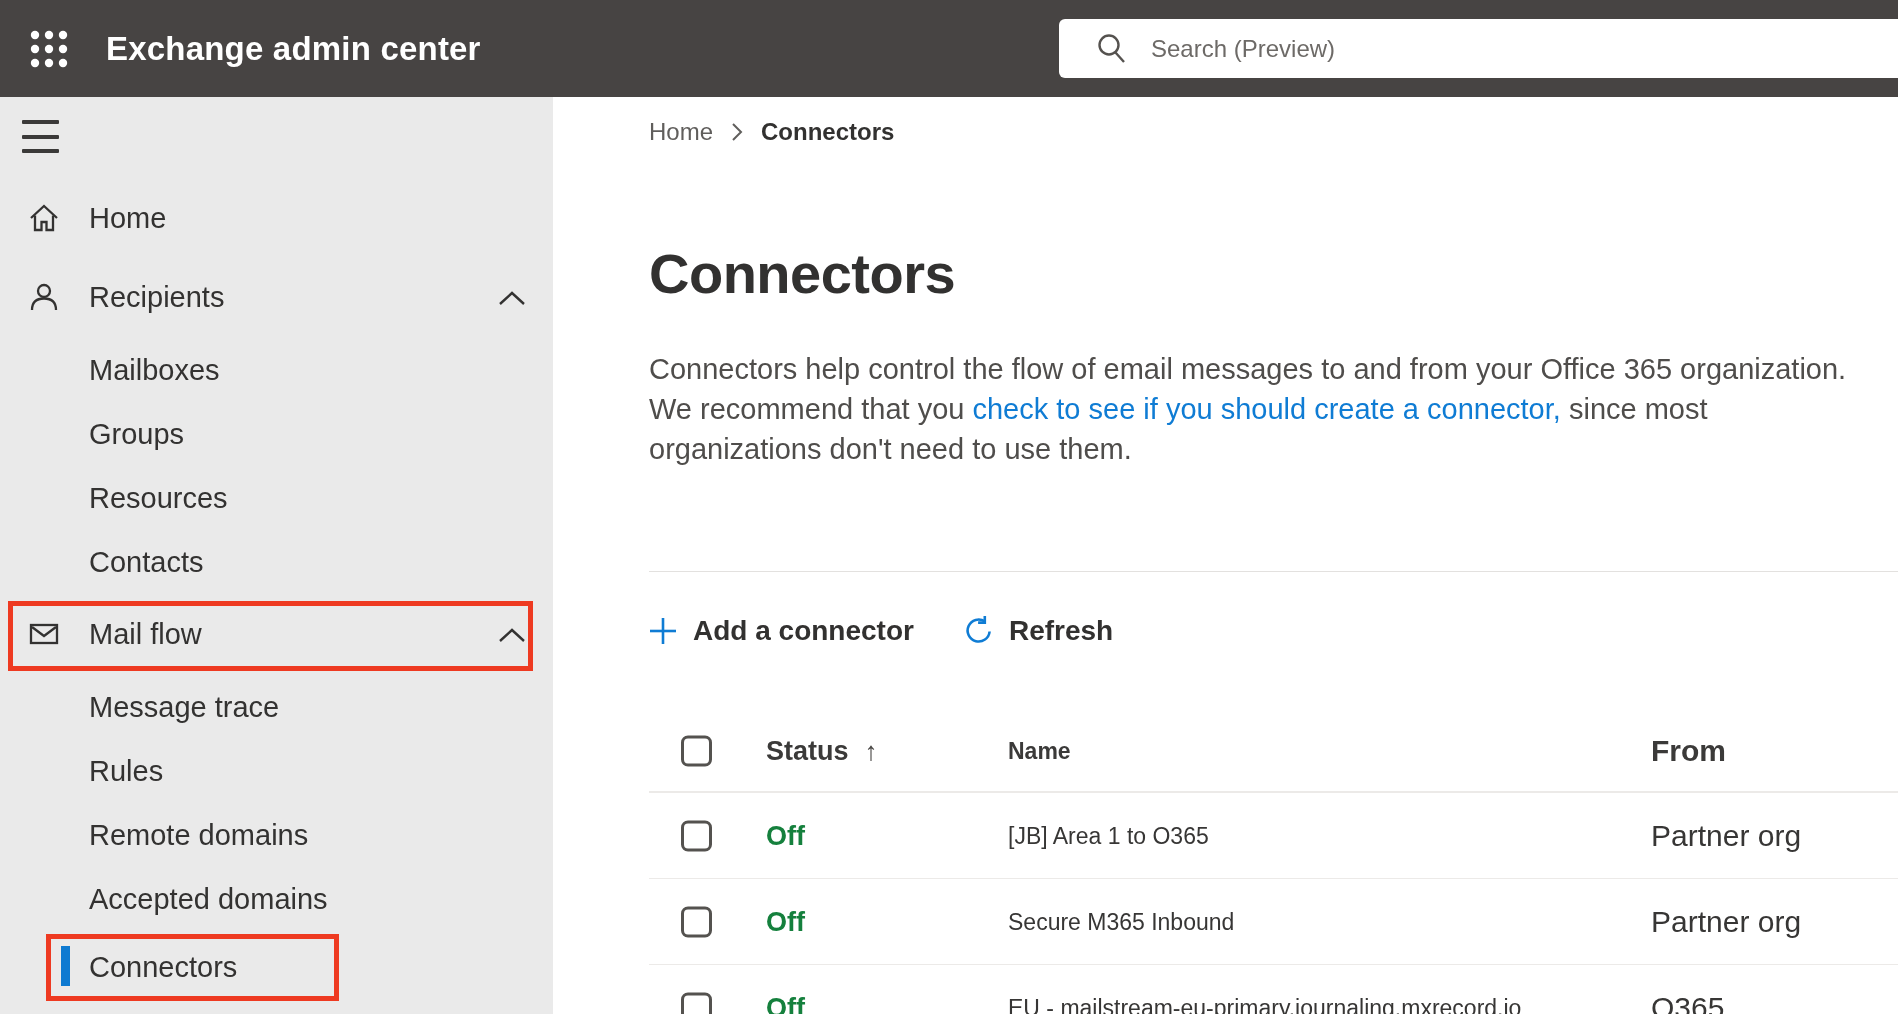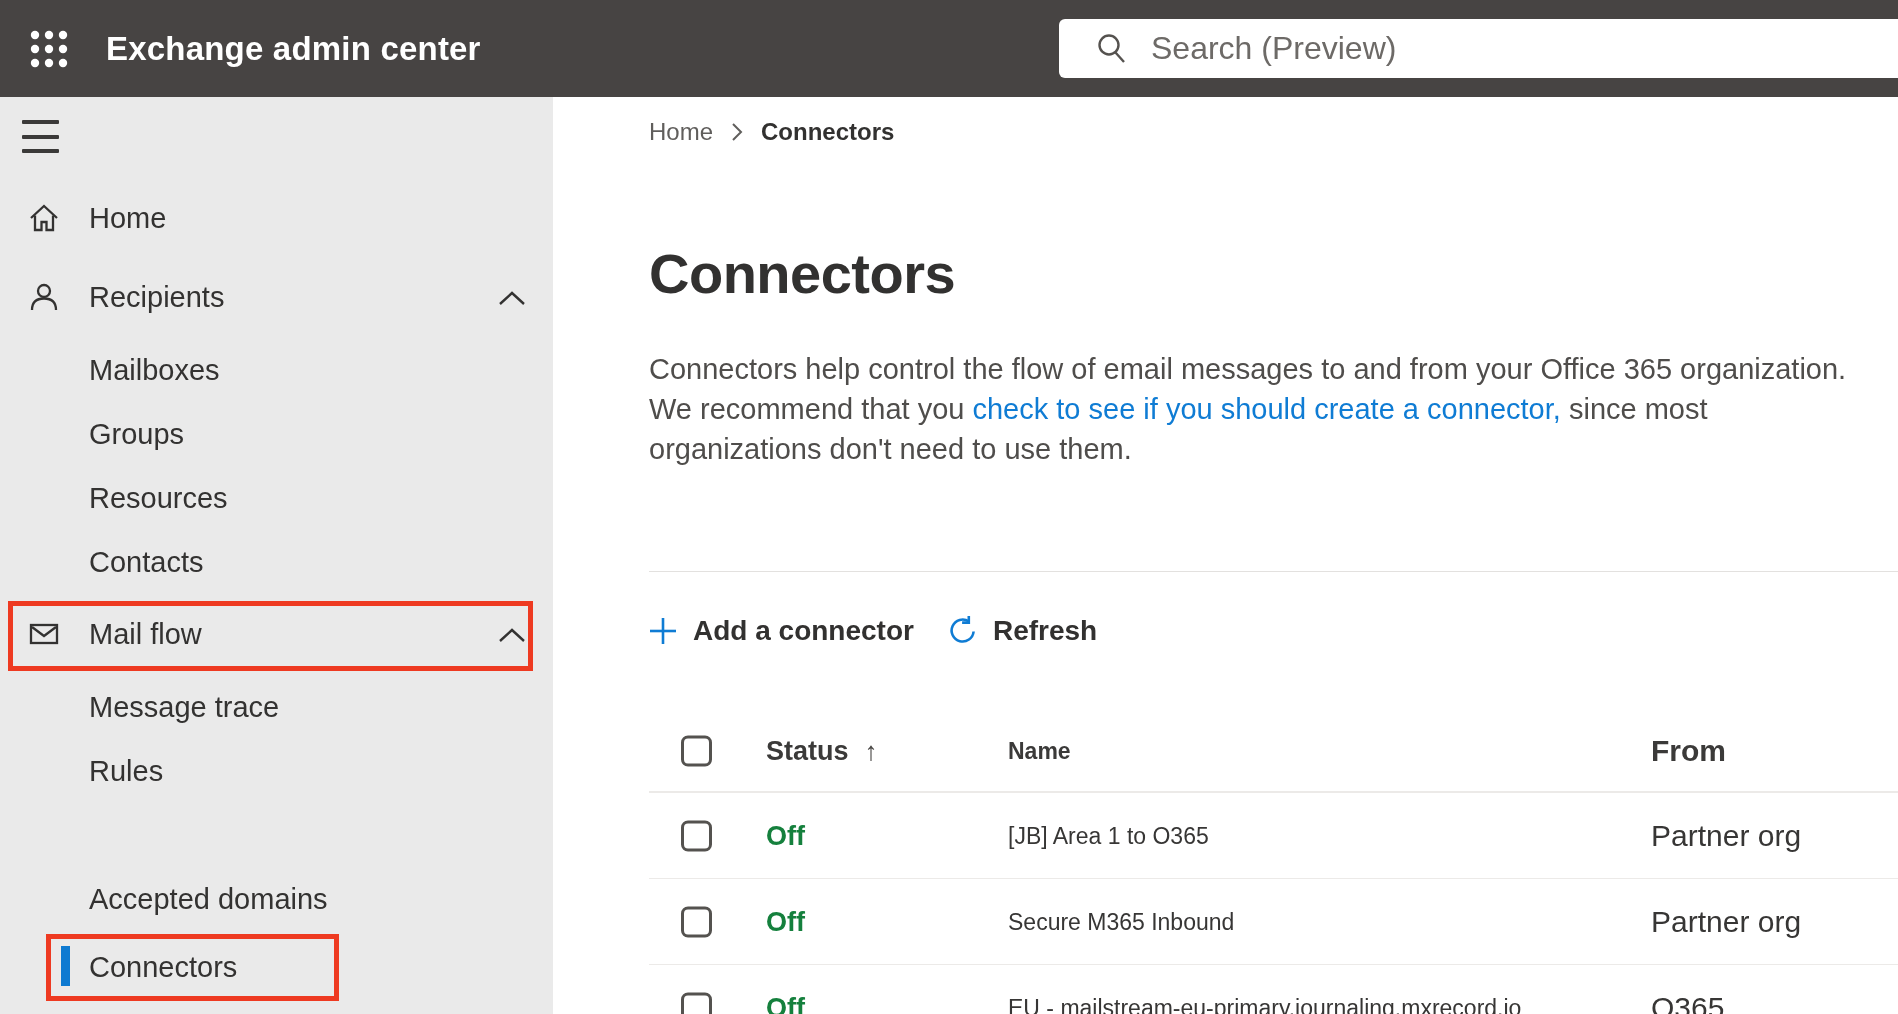--- a/index.html
+++ b/index.html
@@ -26,21 +26,21 @@
     color:#ffffff; font-size:33px; font-weight:600; letter-spacing:0.2px;
     white-space:nowrap;
   }
   .searchbox {
     position:absolute; left:1059px; top:19px; width:839px; height:59px;
     background:#ffffff; border-radius:6px 0 0 6px;
     display:flex; align-items:center; cursor:text;
   }
   .searchbox svg { margin-left:36px; flex:0 0 auto; }
   .search-placeholder {
-    margin-left:22px; font-size:32px; color:#6d6a67; white-space:nowrap;
+    margin-left:22px; font-size:24px; color:#6d6a67; white-space:nowrap;
   }
 
   
   .sidebar {
     position:absolute; left:0; top:97px; width:553px; height:917px;
     background:#eaeaea;
   }
   .hamburger {
     position:absolute; left:22px; top:23px; width:37px; height:33px;
     display:flex; flex-direction:column; justify-content:space-between; cursor:pointer;
@@ -91,21 +91,21 @@
     font-size:29px; line-height:40px; color:#4f4d4b;
   }
   .page-desc a { color:#0f7cd4; text-decoration:none; cursor:pointer; }
 
   .toolbar-divider {
     position:absolute; left:96px; top:474px; width:1249px; height:1px;
     background:#e3e1df;
   }
   .toolbar {
     position:absolute; left:94px; top:509px; height:50px;
-    display:flex; align-items:center; gap:32px;
+    display:flex; align-items:center; gap:48px;
   }
   .toolbar-btn {
     display:flex; align-items:center; gap:14px; cursor:pointer;
     font-size:28px; font-weight:600; color:#323130; white-space:nowrap;
   }
 
   
   .tbl-header { position:absolute; left:96px; top:613px; width:1249px; height:82px; }
   .tbl-row    { position:absolute; left:96px; width:1249px; height:86px;
                 border-top:1px solid #eceae8; cursor:pointer; }
@@ -206,20 +206,23 @@
     <svg class="nav-chevron" viewBox="0 0 30 18">
       <polyline points="3,15 15,4 27,15" fill="none" stroke="#333231" stroke-width="2.4"></polyline>
     </svg>
   </div>
 
   <div class="nav-item" style="top:582px;">
     <span class="nav-label">Message trace</span>
   </div>
   <div class="nav-item" style="top:646px;">
     <span class="nav-label">Rules</span>
+  </div>
+  <div class="nav-item" style="top:710px;">
+    <span class="nav-label">Remote domains</span>
   </div>
   <div class="nav-item" style="top:774px;">
     <span class="nav-label">Accepted domains</span>
   </div>
 
   <div class="nav-item" style="top:842px;">
     <span class="nav-label">Connectors</span>
   </div>
   <div class="active-bar"></div>
 

